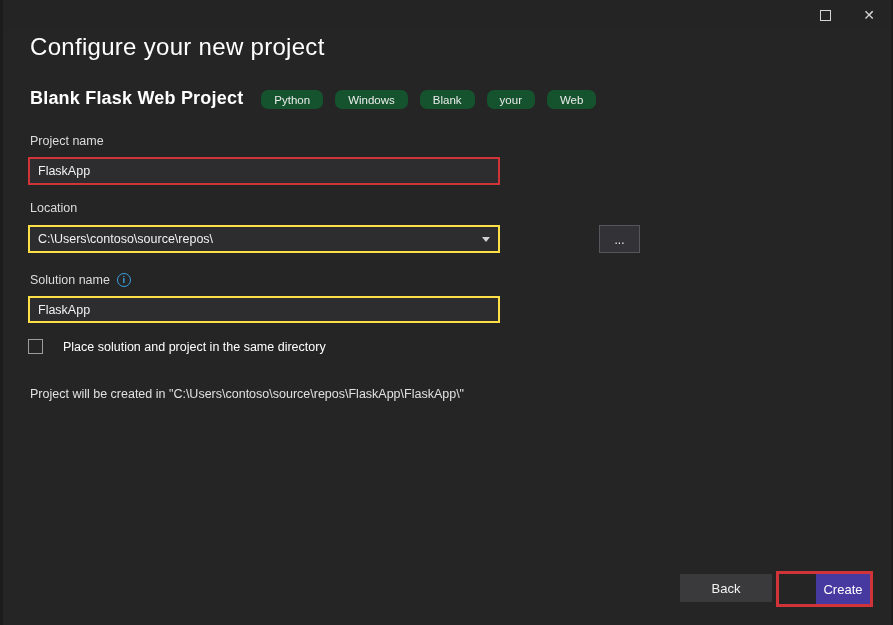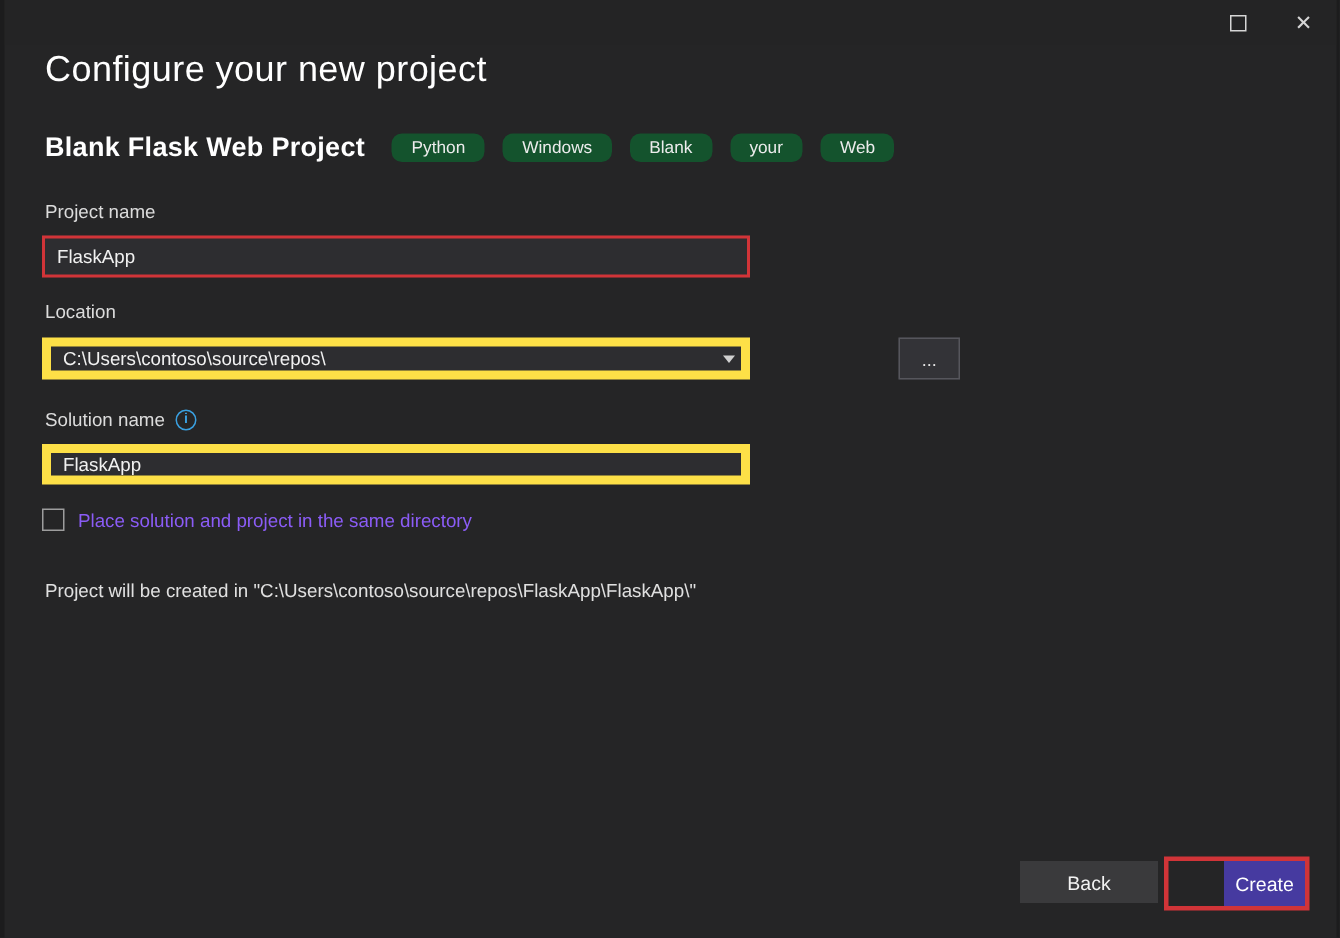--- a/index.html
+++ b/index.html
@@ -35,21 +35,21 @@
   
   .page-title {
     position: absolute; left: 27px; top: 33px;
     font-size: 24px; font-weight: 400; color: #ffffff;
     letter-spacing: 0.3px;
   }
 
   
   .template-row {
     position: absolute; left: 27px; top: 88px;
-    display: flex; align-items: center;
+    display: flex; align-items: flex-end;
   }
   .template-name {
     font-size: 18px; font-weight: 700; color: #ffffff;
     margin-right: 18px; letter-spacing: 0.2px;
   }
   .tag {
     display: inline-flex; align-items: center; justify-content: center;
     height: 19px; padding: 0 13px; margin-right: 12px;
     background: #14532d; border-radius: 7px;
     font-size: 11.5px; color: #ececec;
@@ -69,21 +69,21 @@
     display: inline-flex; align-items: center; justify-content: center;
     width: 14px; height: 14px; margin-left: 7px;
     border: 1.5px solid var(--info-blue, #3aa0e0);
     border-radius: 50%;
     color: var(--info-blue, #3aa0e0);
     font-size: 9.5px; font-weight: 700; font-style: normal;
     line-height: 1;
   }
 
   .text-input {
-    background: #2d2d30; border: 6px solid #fde047;
+    background: #2d2d30; border: 2px solid #fde047;
     color: #f1f1f1; font-size: 12.5px;
     font-family: "Liberation Sans", sans-serif;
     padding: 0 8px; outline: none; width: 100%; height: 100%;
   }
   .input-wrap { position: absolute; left: 25px; width: 472px; }
 
   .wrap-project { top: 157px; height: 28px; }
   .wrap-project .text-input {
     border: 2px solid var(--highlight-red, #d13438);
   }
@@ -112,21 +112,21 @@
 
   .checkbox-row {
     position: absolute; left: 25px; top: 339px;
     display: flex; align-items: center;
   }
   .checkbox {
     width: 15px; height: 15px;
     border: 1px solid #9d9d9d; background: #252526;
     display: inline-block; cursor: pointer;
   }
-  .checkbox-label { margin-left: 9px; font-size: 12.5px; color: #8b5cf6; }
+  .checkbox-label { margin-left: 20px; font-size: 12.5px; color: #ffffff; }
 
   .note {
     position: absolute; left: 27px; top: 387px;
     font-size: 12.5px; color: #e0e0e0;
   }
 
   
   .back-btn {
     position: absolute; left: 677px; top: 574px;
     width: 92px; height: 28px;

